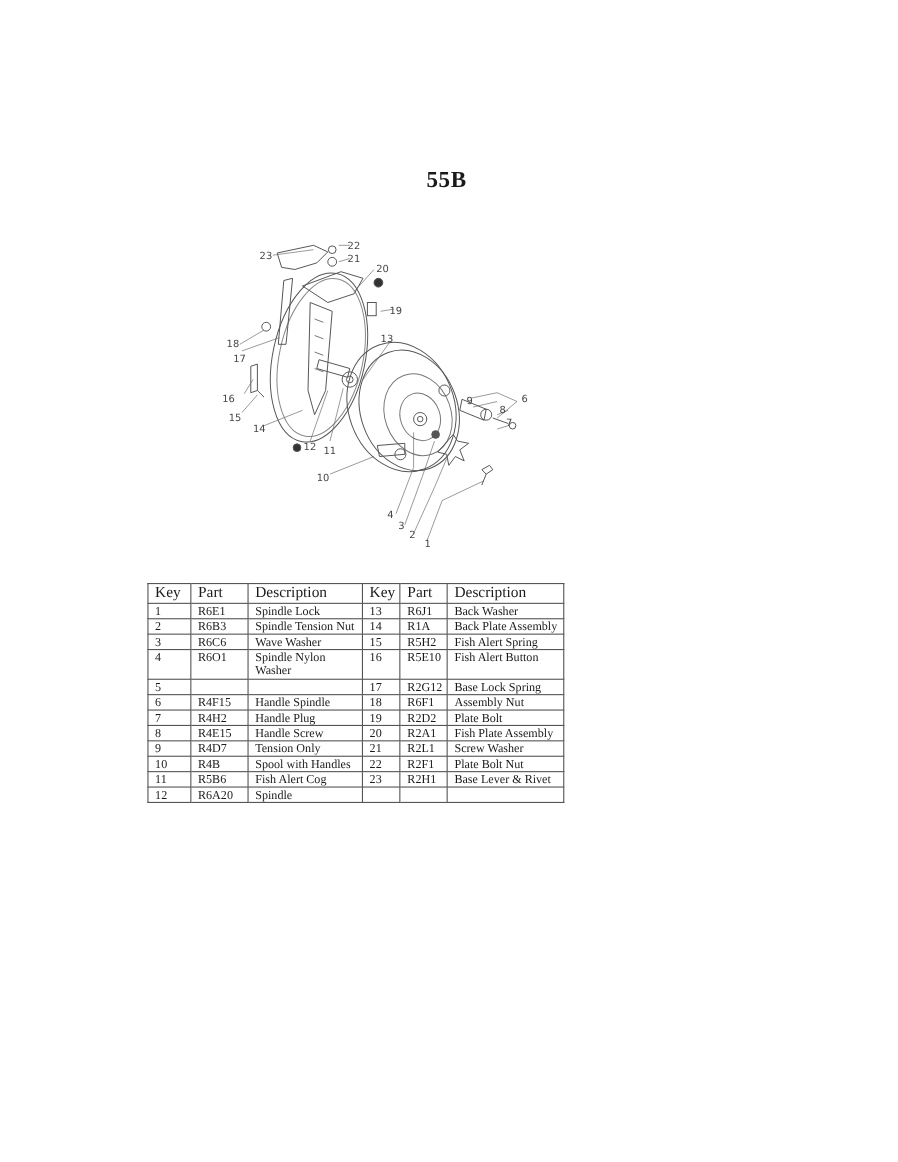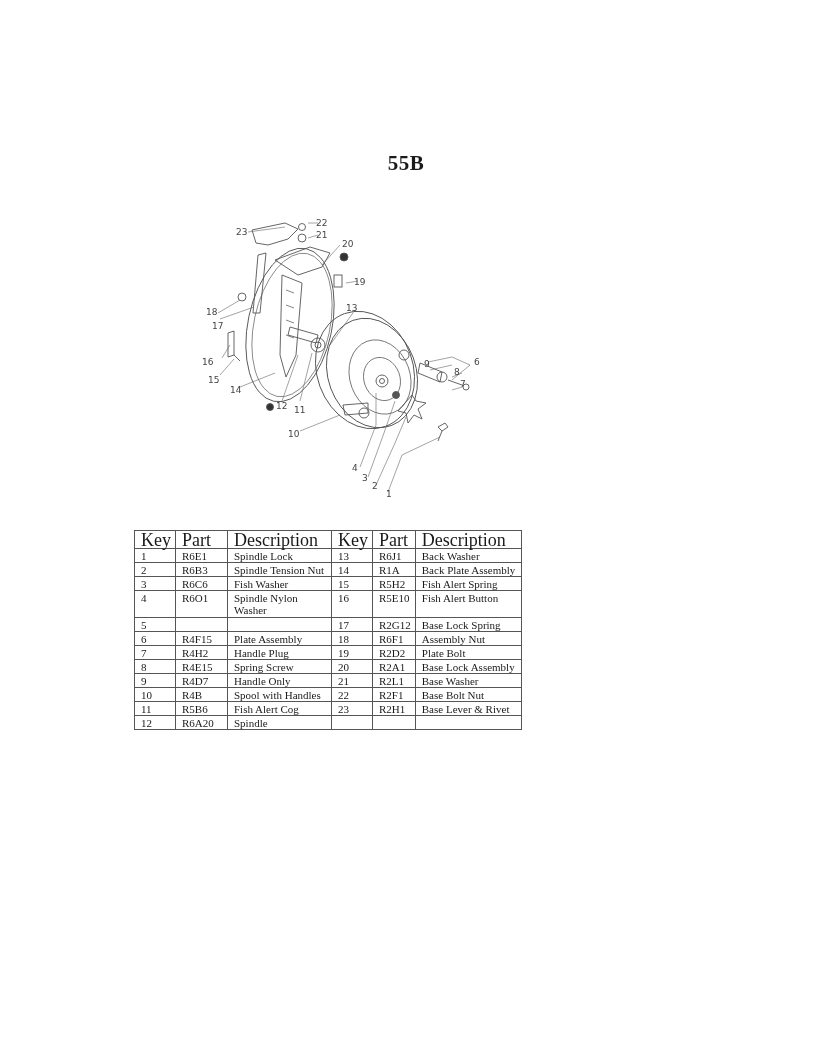--- a/index.html
+++ b/index.html
@@ -57,21 +57,21 @@
     }
     .parts-table th, .parts-table td {
       border: 1px solid #555;
       padding: 0 4px 0 6px;
       vertical-align: top;
       text-align: left;
       font-weight: normal;
       white-space: nowrap;
     }
     .parts-table th {
-      font-size: 18px;
+      font-size: 14px;
       line-height: 16px;
       padding-top: 1px;
     }
     .parts-table td {
       height: 12px;
       padding-top: 1px;
     }
     .parts-table td.wrap {
       white-space: normal;
       margin-top: 35px;
@@ -227,21 +227,21 @@
       <td>2</td>
       <td>R6B3</td>
       <td>Spindle Tension Nut</td>
       <td>14</td>
       <td>R1A</td>
       <td>Back Plate Assembly</td>
     </tr>
     <tr>
       <td>3</td>
       <td>R6C6</td>
-      <td>Fish Washer</td>
+      <td>Wave Washer</td>
       <td>15</td>
       <td>R5H2</td>
       <td>Fish Alert Spring</td>
     </tr>
     <tr class="tall">
       <td>4</td>
       <td>R6O1</td>
       <td class="wrap">Spindle Nylon Washer</td>
       <td>16</td>
       <td>R5E10</td>
@@ -251,56 +251,56 @@
       <td>5</td>
       <td></td>
       <td></td>
       <td>17</td>
       <td>R2G12</td>
       <td>Base Lock Spring</td>
     </tr>
     <tr>
       <td>6</td>
       <td>R4F15</td>
-      <td>Plate Assembly</td>
+      <td>Handle Spindle</td>
       <td>18</td>
       <td>R6F1</td>
       <td>Assembly Nut</td>
     </tr>
     <tr>
       <td>7</td>
       <td>R4H2</td>
       <td>Handle Plug</td>
       <td>19</td>
       <td>R2D2</td>
       <td>Plate Bolt</td>
     </tr>
     <tr>
       <td>8</td>
       <td>R4E15</td>
-      <td>Spring Screw</td>
+      <td>Handle Screw</td>
       <td>20</td>
       <td>R2A1</td>
-      <td>Base Lock Assembly</td>
+      <td>Fish Plate Assembly</td>
     </tr>
     <tr>
       <td>9</td>
       <td>R4D7</td>
-      <td>Handle Only</td>
+      <td>Tension Only</td>
       <td>21</td>
       <td>R2L1</td>
-      <td>Base Washer</td>
+      <td>Screw Washer</td>
     </tr>
     <tr>
       <td>10</td>
       <td>R4B</td>
       <td>Spool with Handles</td>
       <td>22</td>
       <td>R2F1</td>
-      <td>Base Bolt Nut</td>
+      <td>Plate Bolt Nut</td>
     </tr>
     <tr>
       <td>11</td>
       <td>R5B6</td>
       <td>Fish Alert Cog</td>
       <td>23</td>
       <td>R2H1</td>
       <td>Base Lever &amp; Rivet</td>
     </tr>
     <tr>

